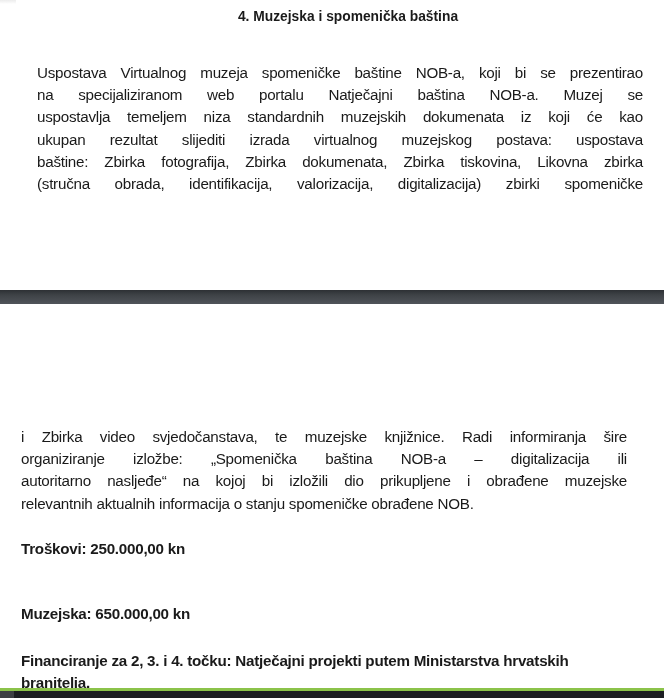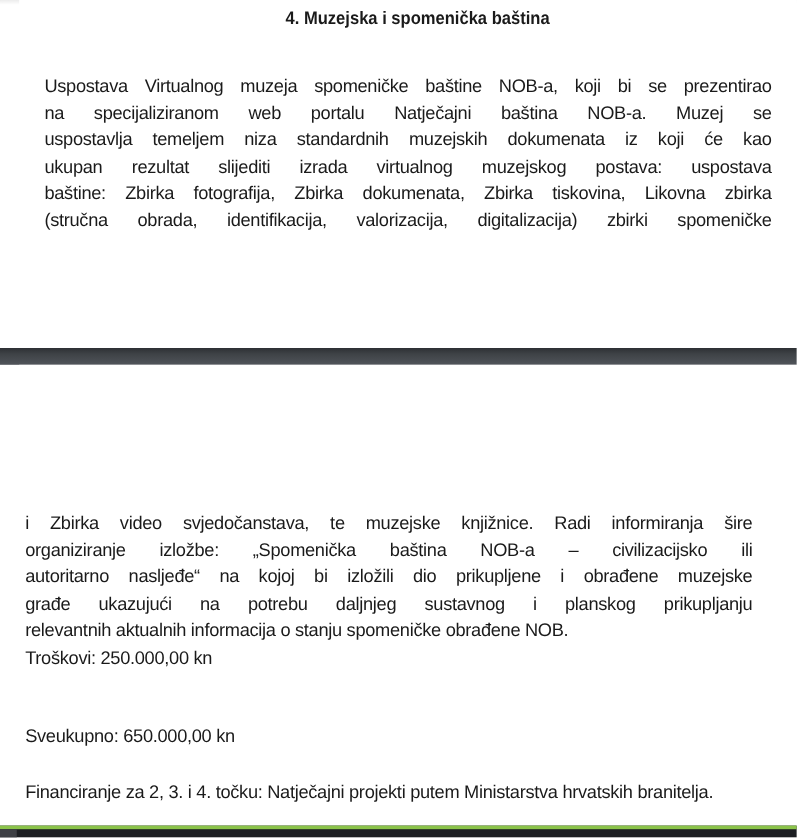--- a/index.html
+++ b/index.html
@@ -31,21 +31,21 @@
     letter-spacing: -0.25px;
   }
   .para-1 { top: 62px; }
   .line { display: block; white-space: nowrap; }
   .just { display: block; text-align: justify; text-align-last: justify; white-space: normal; }
   .separator {
     position: absolute; left: 0; top: 290px; width: 664px; height: 14px;
     background: linear-gradient(#2d3034 0%, #3e4246 35%, #50545a 100%);
   }
   .single {
-    position: absolute; left: 21px; font-weight: normal; font-size: 15.2px;
+    position: absolute; left: 21px; font-weight: bold; font-size: 15.2px;
     letter-spacing: -0.25px; white-space: nowrap;
   }
   .costs { top: 540px; }
   .total { top: 605px; }
   .financing { top: 650px; width: 620px; white-space: normal; line-height: 22px; }
   .bottom-bar {
     position: absolute; left: 0; top: 688px; width: 664px; height: 10px;
     background: #1c1e22;
   }
   .bottom-bar .green { position: absolute; left: 0; top: 0; width: 664px; height: 3px; background: #8bc34a; }
@@ -69,26 +69,25 @@
     <span class="just">(stručna obrada, identifikacija, valorizacija, digitalizacija) zbirki spomeničke</span>
   </div>
 </div>
 
 <div class="separator"></div>
 
 <div class="page page-2"></div>
 
 <div class="para" style="top:394px;margin-top:32px;">
   <span class="just">i Zbirka video svjedočanstava, te muzejske knjižnice. Radi  informiranja šire</span>
-  <span class="just">organiziranje izložbe: „Spomenička baština NOB-a – civilizacijsko ili</span>
+  <span class="just">organiziranje izložbe: „Spomenička baština NOB-a – digitalizacija ili</span>
   <span class="just">autoritarno nasljeđe“ na kojoj bi izložili dio prikupljene i obrađene muzejske</span>
-  <span class="just">građe ukazujući na potrebu daljnjeg sustavnog i planskog prikupljanju</span>
   <span class="line">relevantnih aktualnih informacija o stanju spomeničke obrađene NOB.</span>
 </div>
 
 <div class="single costs">Troškovi: 250.000,00 kn</div>
-<div class="single total">Sveukupno: 650.000,00 kn</div>
+<div class="single total">Muzejska: 650.000,00 kn</div>
 <div class="single financing">Financiranje za 2, 3. i 4. točku: Natječajni projekti putem Ministarstva hrvatskih branitelja.</div>
 
 <div class="bottom-bar">
   <div class="green"></div>
   <div class="grey"></div>
 </div>
 
 </body></html>

